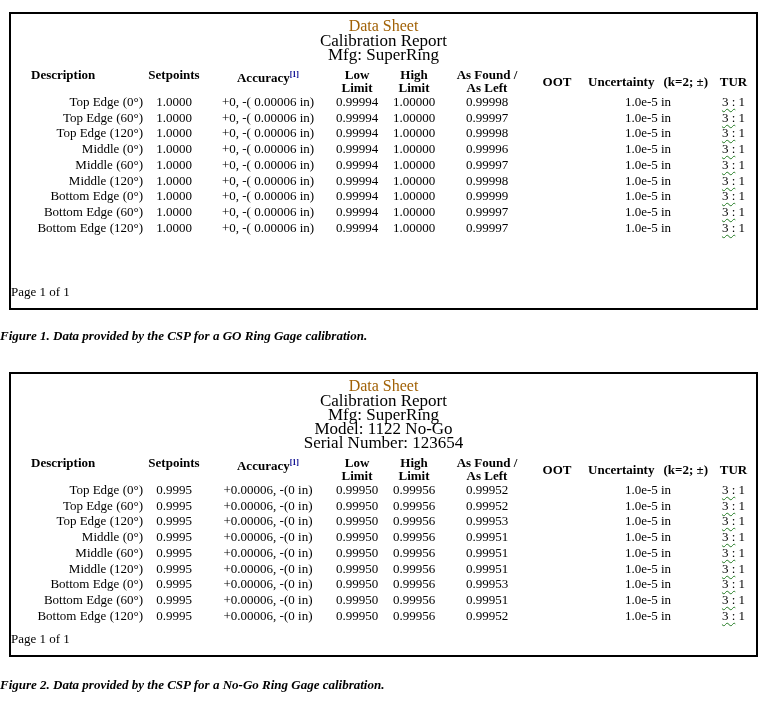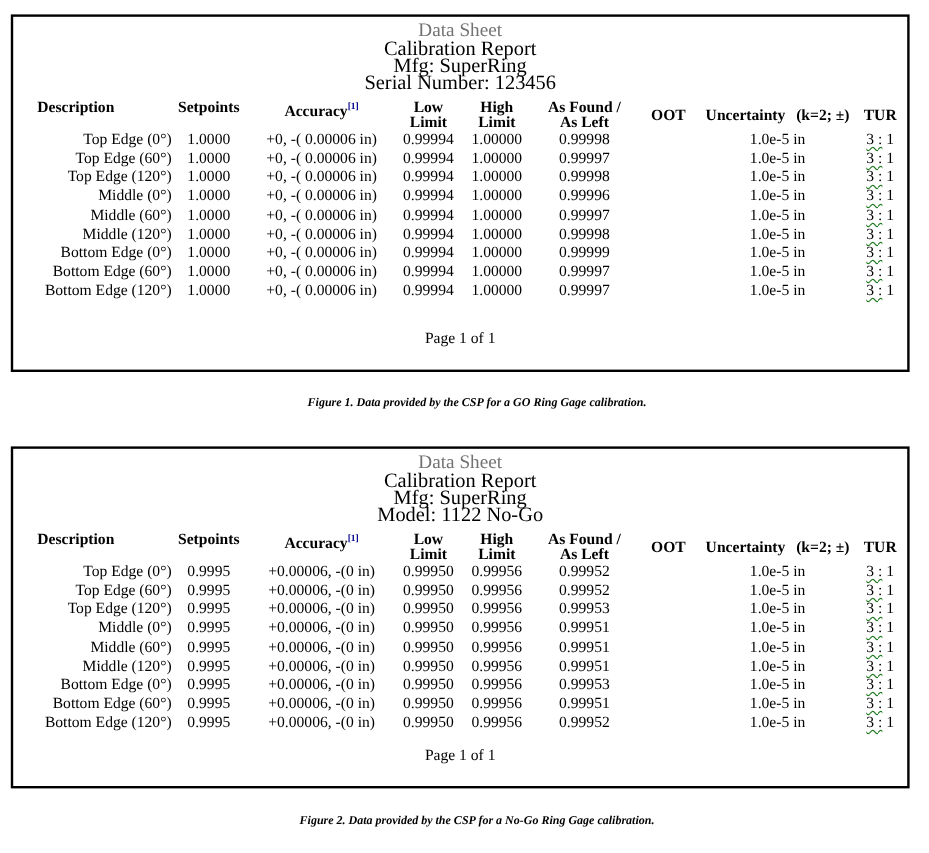--- a/index.html
+++ b/index.html
@@ -13,56 +13,55 @@
     box-sizing:border-box;
     width:749px;
     margin-left:9px;
     border:2px solid #000;
     display:flex;flex-direction:column;
     background:#fff;
   }
   #sheet1{margin-top:12px;height:298px;}
   #sheet2{margin-top:27px;height:285px;}
   .sheet-head{text-align:center;padding-top:3px;}
-  .sheet-title{font-size:16px;line-height:17px;color:#737373;}
+  .sheet-title{font-size:16px;line-height:17px;color:#a16207;}
   .sheet-sub{font-size:17px;line-height:14px;}
   table.data{width:100%;border-collapse:collapse;table-layout:fixed;margin-top:6px;}
   th{font-weight:bold;font-size:13px;line-height:13px;padding:0;vertical-align:middle;text-align:center;}
   th.two-line{white-space:pre-line;}
   th.hdr-top{vertical-align:top;}
   th.hdr-desc{text-align:left;padding-left:20px;}
   td{font-size:13px;line-height:15.7px;padding:0;}
   .c-desc{text-align:right;padding-left:11px;}
   .c-num{text-align:center;}
   .kgap{margin-left:9px;}
-  .footer{margin-top:auto;text-align:center;font-size:13px;padding-bottom:18px;}
+  .footer{margin-top:auto;font-size:13px;padding-bottom:8px;}
   .caption{
-    text-align:center;font-weight:bold;font-style:italic;
-    font-size:10px;line-height:19px;margin-left:21px;
+    text-align:left;font-weight:bold;font-style:italic;
+    font-size:13px;line-height:19px;
   }
   #caption1{margin-top:16px;}
   #caption2{margin-top:18px;}
   .wavy{
     text-decoration-line:underline;
     text-decoration-style:wavy;
     text-decoration-color:#217a21;
     text-decoration-thickness:1px;
     text-underline-offset:2px;
   }
   sup.fn{color:#00008B;font-size:8px;}
 </style>
 </head>
 <body>
 
 <div class="sheet" id="sheet1">
   <div class="sheet-head">
     <div class="sheet-title">Data Sheet</div>
     <div class="sheet-sub">Calibration Report</div>
     <div class="sheet-sub">Mfg: SuperRing</div>
-    <div class="sheet-sub">Serial Number: 123456</div>
   </div>
   <table class="data">
     <colgroup>
       <col style="width:132px">
         <col style="width:62px">
         <col style="width:126px">
       <col style="width:52px">
         <col style="width:62px">
         <col style="width:84px">
       <col style="width:56px">
@@ -190,20 +189,21 @@
   <div class="footer">Page 1 of 1</div>
 </div>
 <div class="caption" id="caption1">Figure 1. Data provided by the CSP for a GO Ring Gage calibration.</div>
 
 <div class="sheet" id="sheet2">
   <div class="sheet-head">
     <div class="sheet-title">Data Sheet</div>
     <div class="sheet-sub">Calibration Report</div>
     <div class="sheet-sub">Mfg: SuperRing</div>
     <div class="sheet-sub">Model: 1122 No-Go</div>
+    <div class="sheet-sub">Serial Number: 123654</div>
   </div>
   <table class="data">
     <colgroup>
       <col style="width:132px">
         <col style="width:62px">
         <col style="width:126px">
       <col style="width:52px">
         <col style="width:62px">
         <col style="width:84px">
       <col style="width:56px">

